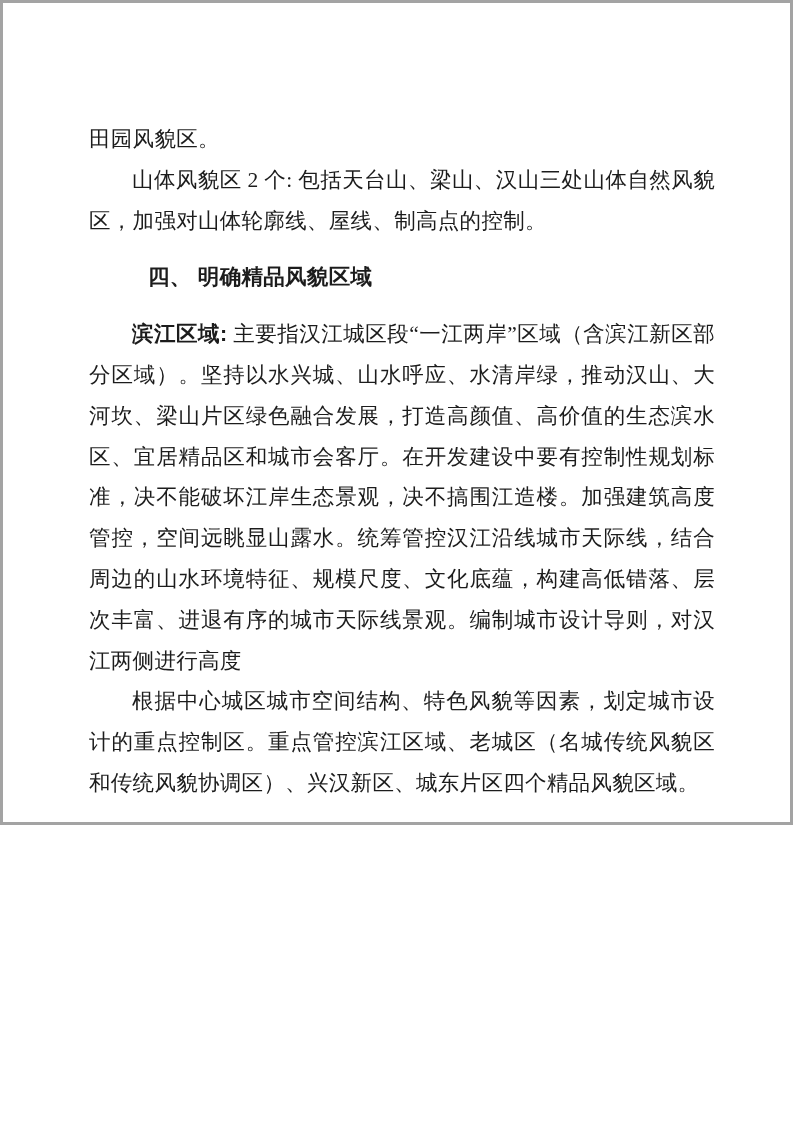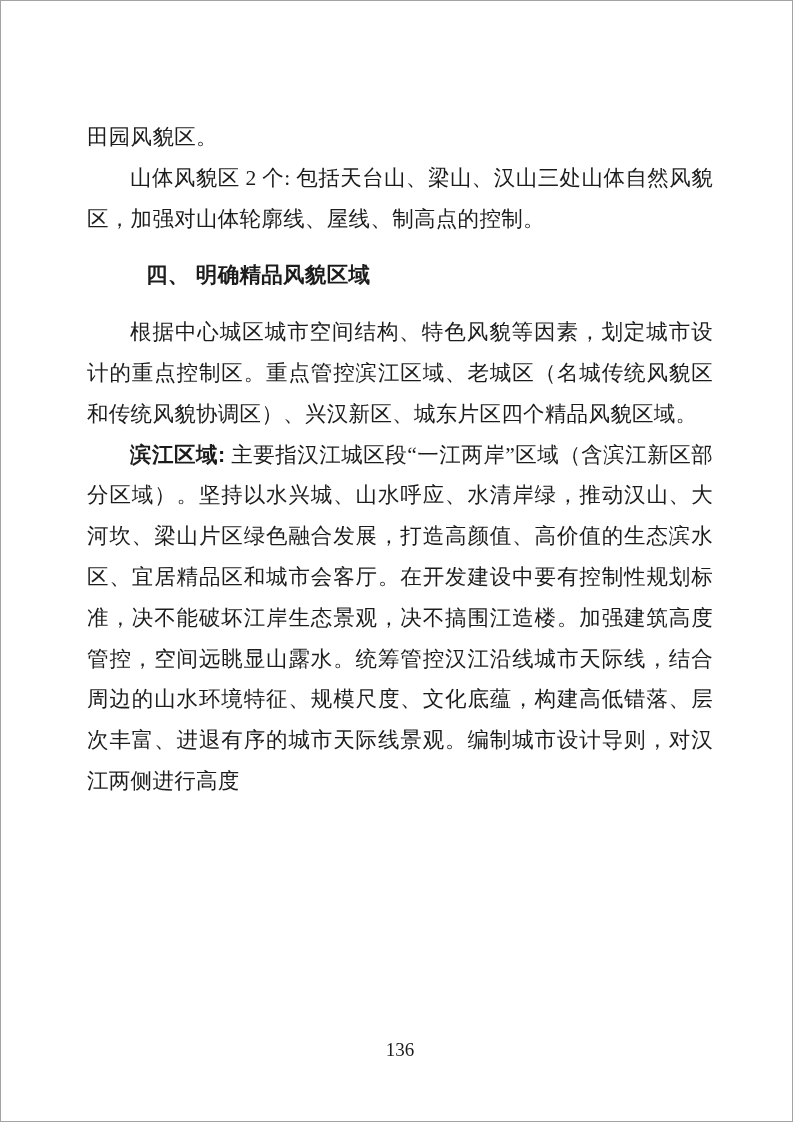--- a/index.html
+++ b/index.html
@@ -3,24 +3,24 @@
 <meta charset="utf-8">
 <style>
   html, body {
     margin: 0;
     padding: 0;
     background: #ffffff;
   }
   .page {
     position: relative;
     width: 793px;
-    height: 1122px;
+    height: 825px;
     background: #ffffff;
     box-sizing: border-box;
-    border: 1px solid #a3a3a3;
+    border: 3px solid #a3a3a3;
     overflow: hidden;
     font-family: "Liberation Serif", "DejaVu Serif", serif;
     color: #1c1c1c;
   }
   .content {
     position: absolute;
     left: 86px;
     top: 116px;
     width: 626px;
     font-size: 21.5px;
@@ -63,17 +63,17 @@
   }
 </style>
 </head>
 <body>
 
 <div class="page">
   <div class="content">
     <p class="no-indent">田园风貌区。</p>
     <p>山体风貌区 2 个: 包括天台山、梁山、汉山三处山体自然风貌区，加强对山体轮廓线、屋线、制高点的控制。</p>
     <h2 class="heading">四、 明确精品风貌区域</h2>
+    <p><span class="lead">滨江区域:</span><span> 主要指汉江城区段“一江两岸”区域（含滨江新区部分区域）。坚持以水兴城、山水呼应、水清岸绿，推动汉山、大河坎、梁山片区绿色融合发展，打造高颜值、高价值的生态滨水区、宜居精品区和城市会客厅。在开发建设中要有控制性规划标准，决不能破坏江岸生态景观，决不搞围江造楼。加强建筑高度管控，空间远眺显山露水。统筹管控汉江沿线城市天际线，结合周边的山水环境特征、规模尺度、文化底蕴，构建高低错落、层次丰富、进退有序的城市天际线景观。编制城市设计导则，对汉江两侧进行高度</span></p>
     <p>根据中心城区城市空间结构、特色风貌等因素，划定城市设计的重点控制区。重点管控滨江区域、老城区（名城传统风貌区和传统风貌协调区）、兴汉新区、城东片区四个精品风貌区域。</p>
-    <p><span class="lead">滨江区域:</span><span> 主要指汉江城区段“一江两岸”区域（含滨江新区部分区域）。坚持以水兴城、山水呼应、水清岸绿，推动汉山、大河坎、梁山片区绿色融合发展，打造高颜值、高价值的生态滨水区、宜居精品区和城市会客厅。在开发建设中要有控制性规划标准，决不能破坏江岸生态景观，决不搞围江造楼。加强建筑高度管控，空间远眺显山露水。统筹管控汉江沿线城市天际线，结合周边的山水环境特征、规模尺度、文化底蕴，构建高低错落、层次丰富、进退有序的城市天际线景观。编制城市设计导则，对汉江两侧进行高度</span></p>
   </div>
   <div class="page-number">136</div>
 </div>
 
 </body></html>

